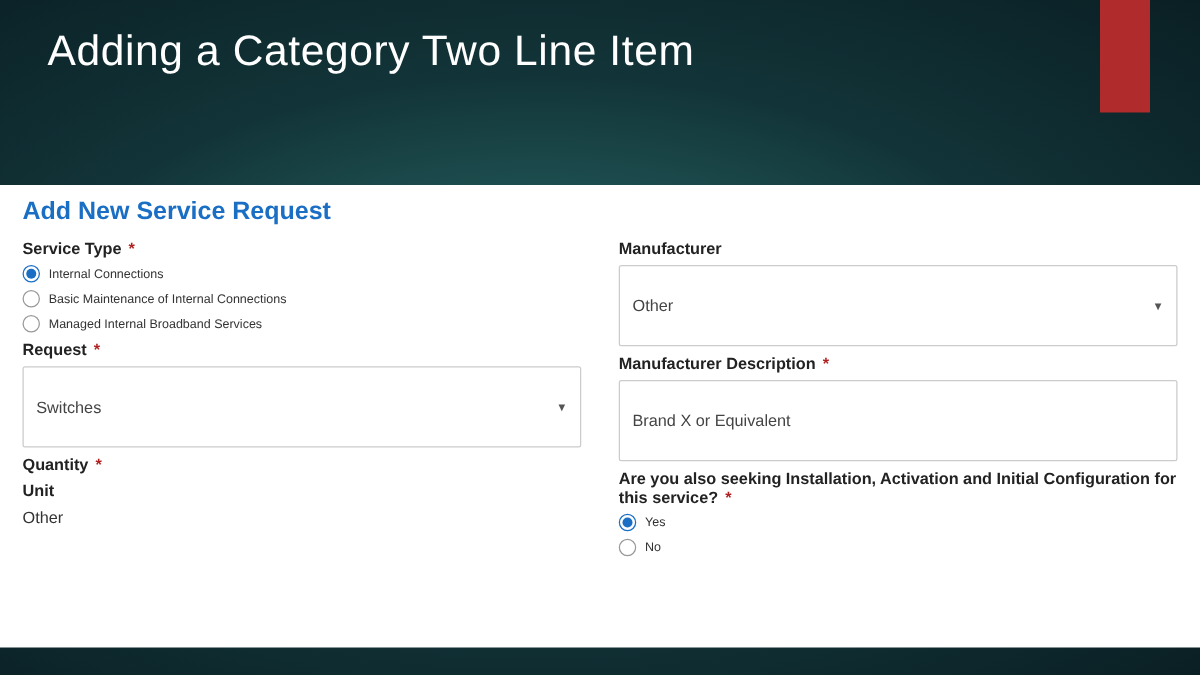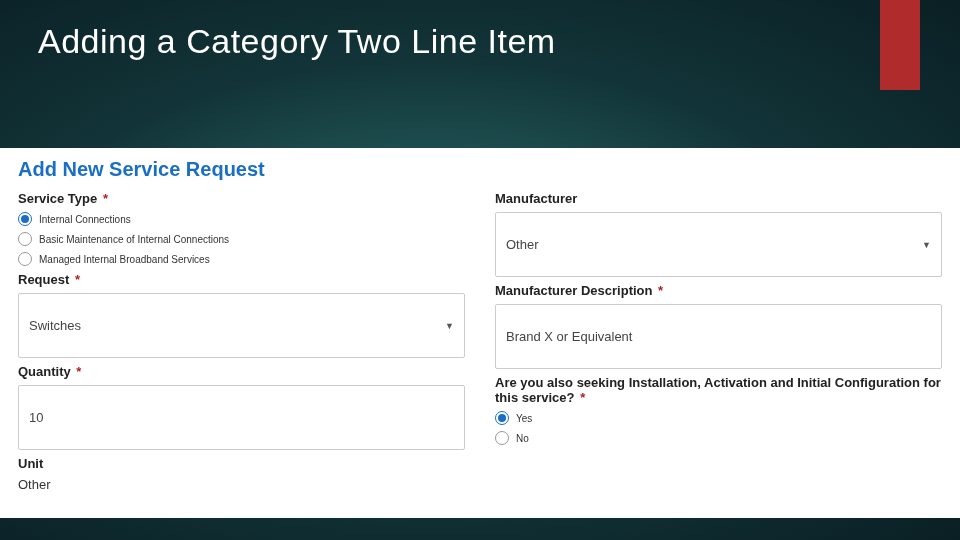--- a/index.html
+++ b/index.html
@@ -147,23 +147,20 @@
       </div>
       <div class="select-box">
         <span>Switches</span>
         <span class="caret">▼</span>
       </div>
 
       <div class="field-label">
         <span>Quantity</span>
         <span class="req">*</span>
       </div>
-      <div class="text-box">
-        <span>10</span>
-      </div>
 
       <div class="field-label">Unit</div>
       <div class="unit-value">Other</div>
     </div>
 
     <div class="col-right">
 
       <div class="field-label first">Manufacturer</div>
       <div class="select-box" style="margin-top:6px">
         <span>Other</span>

